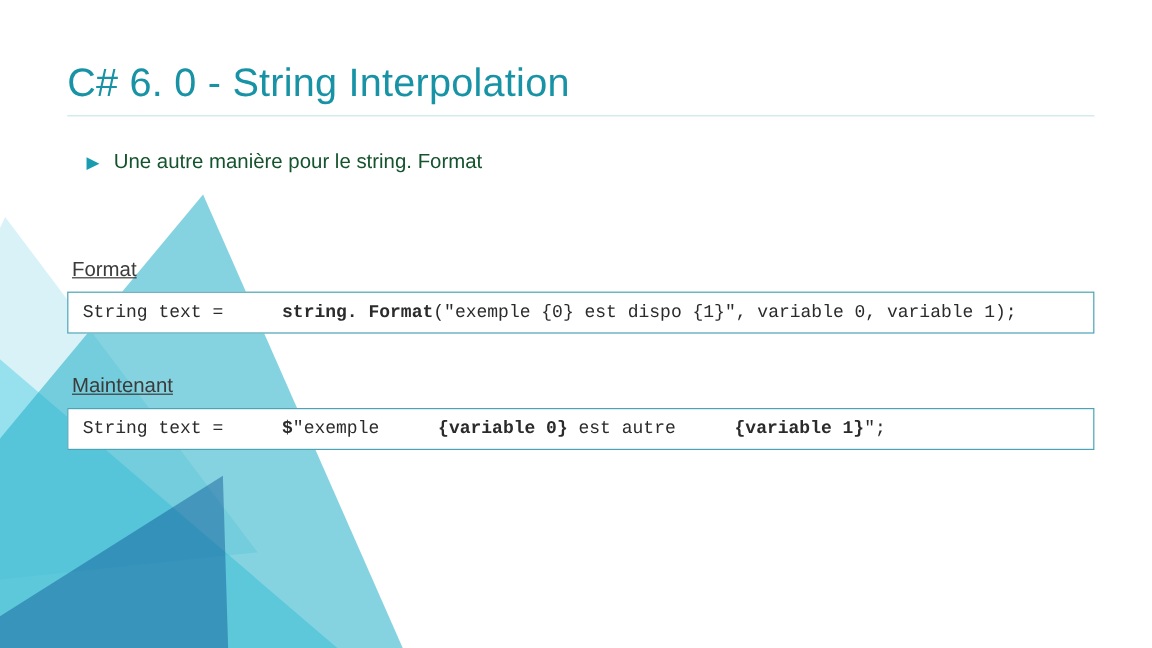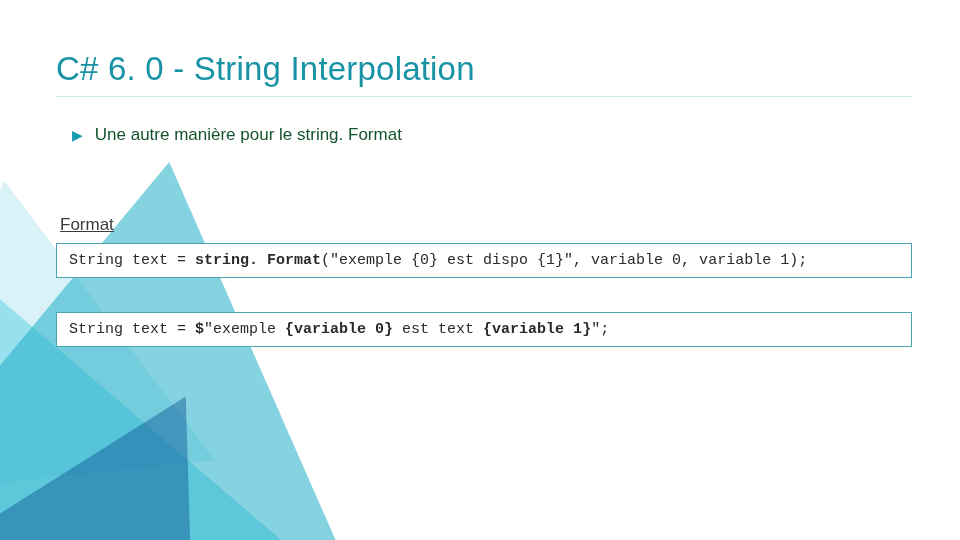--- a/index.html
+++ b/index.html
@@ -81,21 +81,21 @@
     .code-box {
       border: 1px solid #4aa4b3;
       padding: 8px 12px;
       font-family: Consolas, "Courier New", monospace;
       font-size: 15px;
       color: #2b2b2b;
       margin-bottom: 34px;
       background: #fff;
       white-space: pre;
     }
-    .code-box b { font-weight: 700; }
+    .code-box b { font-weight: 700; margin-left: 40px; }
   </style>
 </head>
 <body>
 
 <div class="slide">
   <div class="tri tri-d"></div>
   <div class="tri tri-b"></div>
   <div class="tri tri-a"></div>
   <div class="tri tri-c"></div>
 
@@ -103,15 +103,16 @@
     <h1 class="title">C# 6. 0 - String Interpolation</h1>
 
     <div class="bullet-row">
       <span class="bullet-icon">▶</span>
       <span class="bullet-text">Une autre manière pour le string. Format</span>
     </div>
 
     <div class="section-label">Format</div>
     <div class="code-box"><span>String text = </span><b>string. Format</b><span>("exemple {0} est dispo {1}", variable 0, variable 1);</span></div>
 
-    <div class="code-box"><span>String text = </span><b>$</b><span>"exemple </span><b>{variable 0}</b><span> est text </span><b>{variable 1}</b><span>";</span></div>
+    <div class="section-label">Maintenant</div>
+    <div class="code-box"><span>String text = </span><b>$</b><span>"exemple </span><b>{variable 0}</b><span> est autre </span><b>{variable 1}</b><span>";</span></div>
   </div>
 </div>
 
 </body></html>

